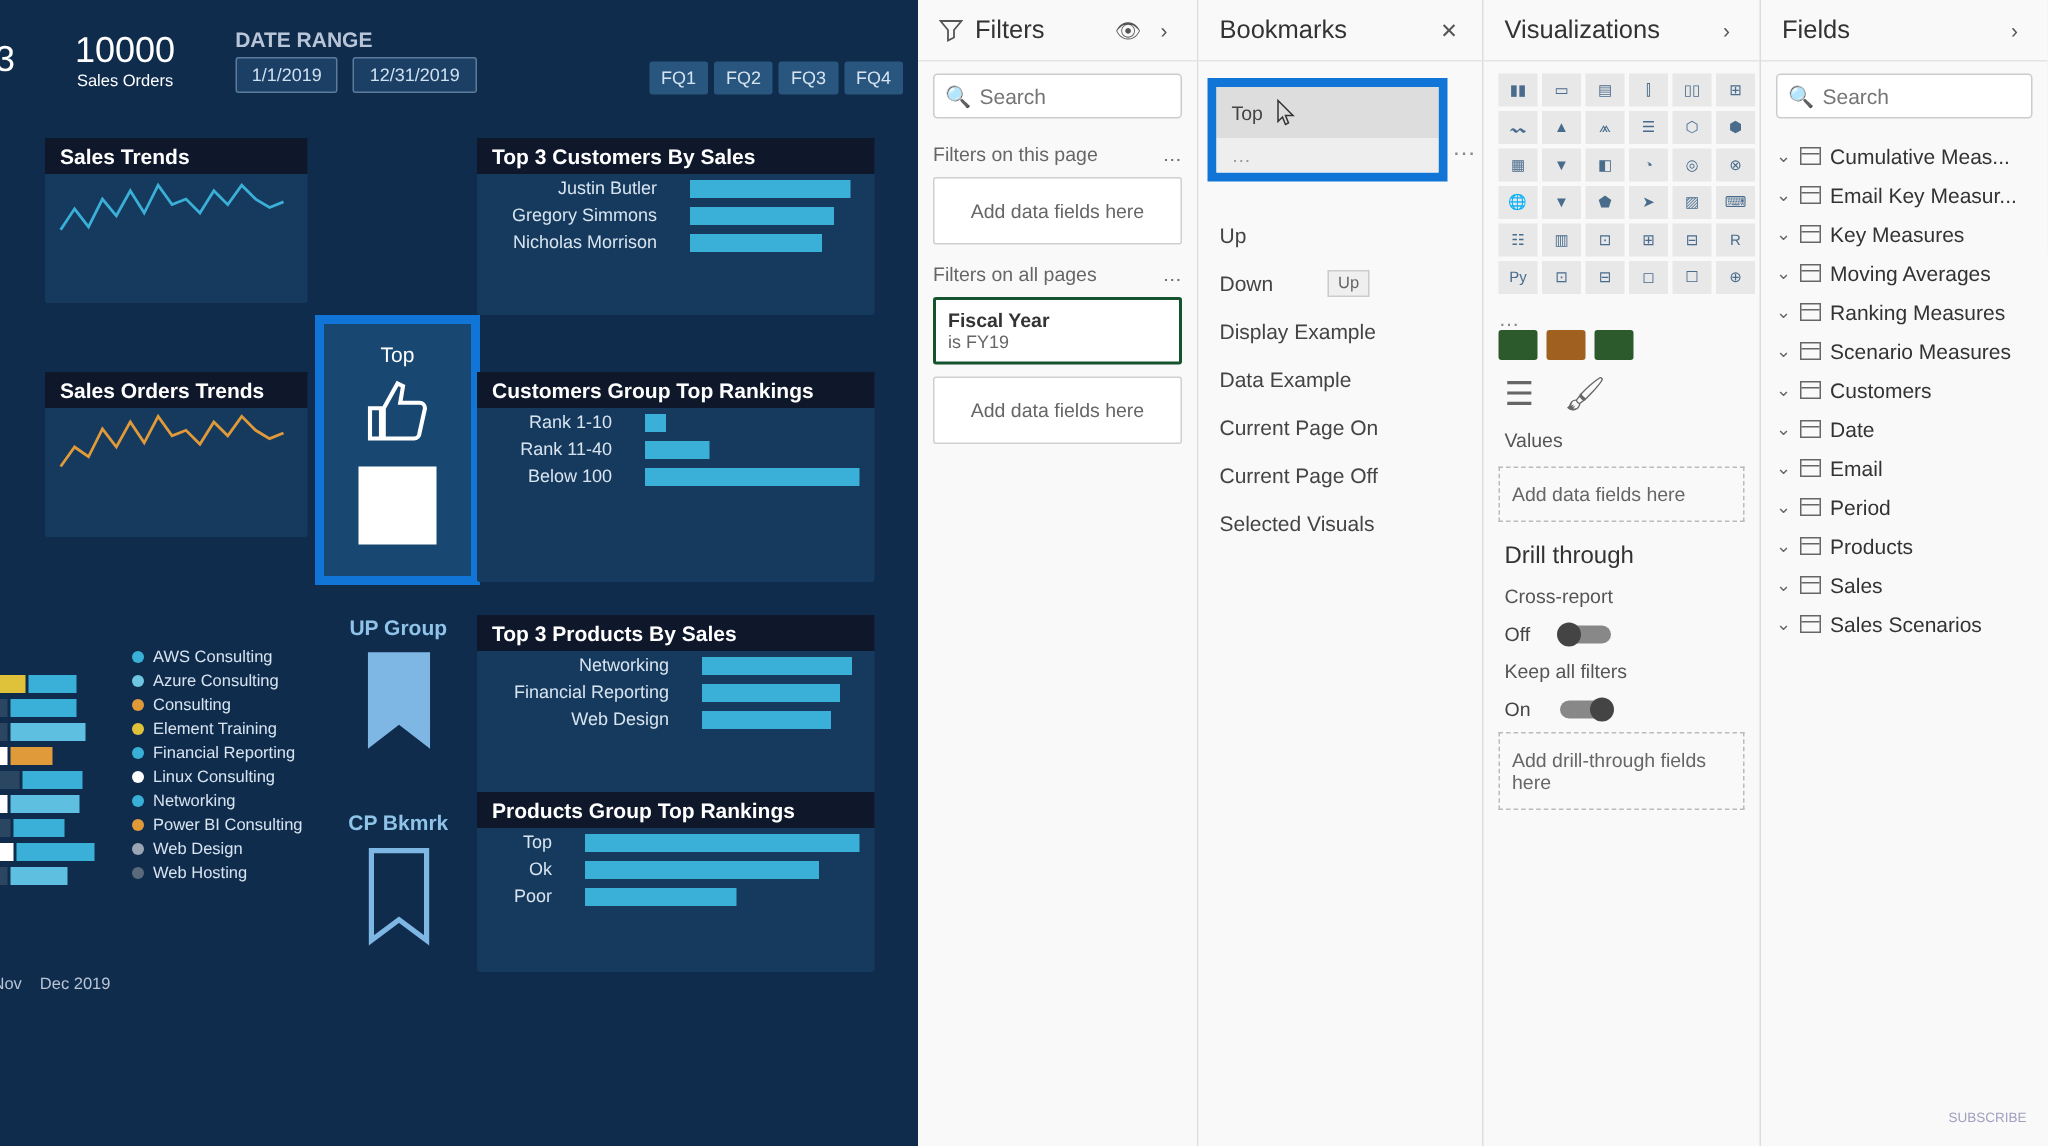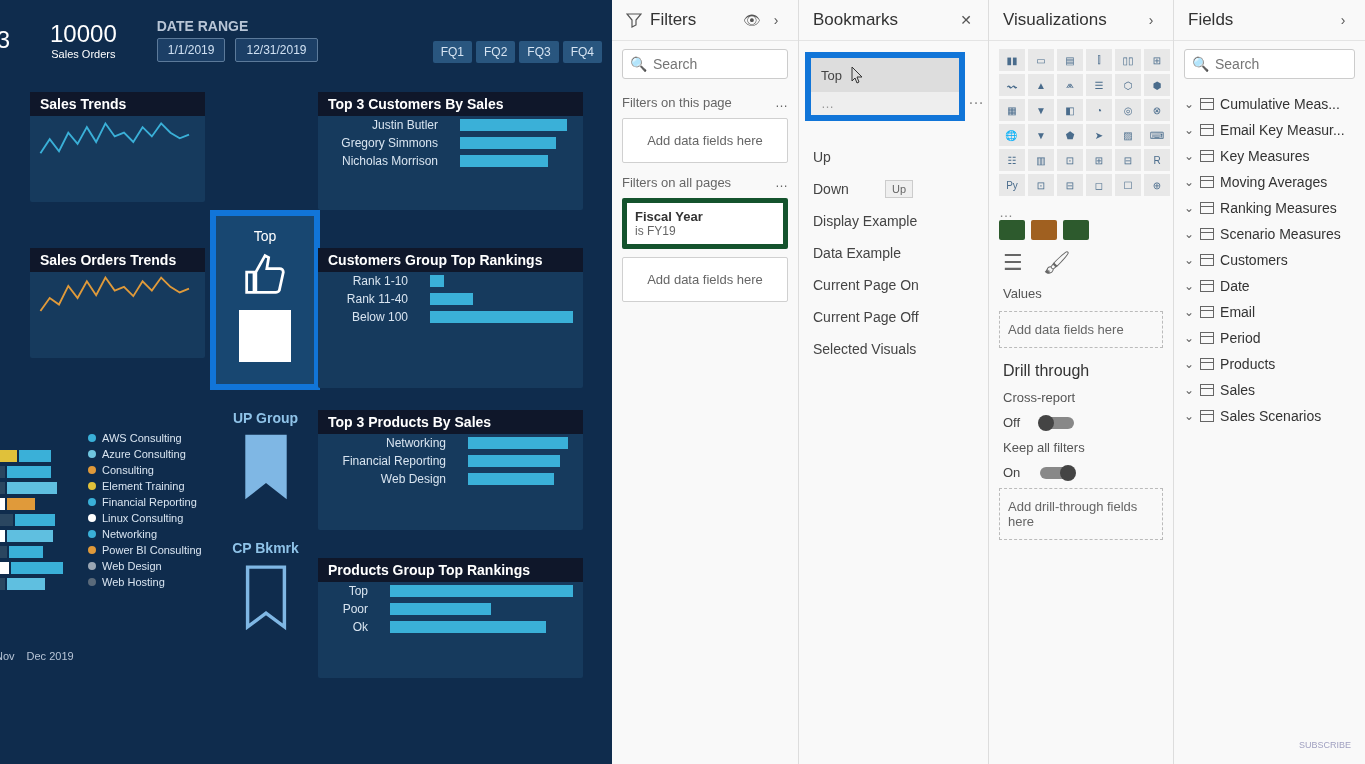--- a/index.html
+++ b/index.html
@@ -11,21 +11,21 @@
 .rp-kpi-lab{font-size:11px}
 .rp-daterange{margin-left:40px}
 .rp-dr-label{font-size:14px;font-weight:bold;color:#b8c5d6;margin-bottom:4px}
 .rp-dates{display:flex;gap:10px}
 .date-box{background:#1c3f66;border:1px solid #5c7a9a;color:#cfe0f2;font-size:12px;padding:4px 10px;border-radius:2px}
 .fq-group{display:flex;gap:4px;margin-left:auto;margin-top:24px}
 .fq{background:#29567f;color:#d6e4f2;font-size:12px;padding:4px 8px;border-radius:2px}
 .card{background:#163a5d;position:absolute;border-radius:2px}
 .card-title{background:#0f172a;color:#fff;font-size:14px;font-weight:bold;padding:4px 10px}
 .spark{width:100%;height:65px}
-.bar-row{display:flex;align-items:center;padding:2px 10px;gap:22px}
+.bar-row{display:flex;align-items:flex-end;padding:2px 10px;gap:22px}
 .bar-lab{font-size:12px;text-align:right;width:120px;color:#d8e4f0}
 .bar-track{flex:1;height:12px}
 .bar-fill{height:100%;background:#3ab0d8}
 .top-card{position:absolute;background:#184771;border:6px solid #1175d8;left:210px;top:210px;width:110px;height:180px;display:flex;flex-direction:column;align-items:center;padding-top:12px}
 .top-lab{font-size:14px;margin-bottom:8px}
 .thumb svg{width:44px;height:44px}
 .white-box{width:52px;height:52px;background:#fff;margin-top:10px}
 .bk-card{position:absolute;width:95px;height:115px;display:flex;flex-direction:column;align-items:center}
 .bk-lab{font-size:14px;font-weight:bold;color:#8fc3e8;margin-bottom:6px}
 .ribbon{width:46px;height:70px}
@@ -38,21 +38,21 @@
 .xlabels{position:absolute;left:-5px;top:650px;font-size:11px;color:#b8c5d6;display:flex;gap:12px}
 .pane{border-right:1px solid #ddd;background:#f9f9f9;display:flex;flex-direction:column}
 .pane-header{display:flex;align-items:center;padding:10px 14px;gap:8px;font-size:17px;color:#333;border-bottom:1px solid #e4e4e4}
 .pane-header .sp{flex:1}
 .icn{width:16px;height:16px;display:inline-flex;align-items:center;justify-content:center;color:#555;font-size:14px}
 .filters{width:187px}
 .search-box{margin:8px 10px;border:1px solid #ccc;background:#fff;border-radius:3px;display:flex;align-items:center;padding:6px 8px;gap:6px}
 .search-box input{border:none;outline:none;font-size:14px;width:100%;background:transparent}
 .sect-lab{font-size:13px;color:#666;padding:8px 10px 4px;display:flex;justify-content:space-between}
 .field-drop{margin:4px 10px;border:1px solid #d0d0d0;background:#fff;padding:14px 8px;font-size:13px;color:#666;text-align:center;border-radius:2px}
-.filter-card{margin:4px 10px;border:5px solid #14532d;background:#fff;padding:6px 8px;border-radius:2px}
+.filter-card{margin:4px 10px;border:2px solid #14532d;background:#fff;padding:6px 8px;border-radius:2px}
 .filter-card .fname{font-size:13px;font-weight:bold;color:#333}
 .filter-card .fval{font-size:12px;color:#666}
 .bookmarks{width:190px;position:relative}
 .bk-dropdown{position:absolute;left:6px;top:52px;width:160px;border:6px solid #1175d8;background:#fff;z-index:10}
 .bk-dd-item{padding:8px 10px;font-size:13px;color:#444;background:#ddd}
 .bk-list{padding:10px 14px}
 .bk-li{font-size:14px;color:#444;padding:8px 0;cursor:pointer}
 .viz{width:185px}
 .viz-grid{display:grid;grid-template-columns:repeat(6,26px);gap:3px 3px;padding:8px 10px}
 .vz{width:26px;height:22px;background:#e8e8e8;display:flex;align-items:center;justify-content:center;font-size:10px;color:#4a6c8c}
@@ -205,39 +205,39 @@
       </div>
   </div>
 
   <div class="bk-card" style="left:218px;top:540px">
     <div class="bk-lab">CP Bkmrk</div>
     <svg class="ribbon" viewBox="0 0 40 60">
         <path fill="none" stroke="#7fb7e4" stroke-width="3" d="M4 4h32v52l-16-12L4 56z"></path>
       </svg>
   </div>
 
-  <div class="card" style="left:318px;top:558px;width:265px;height:120px">
+  <div class="card" style="left:318px;top:528px;width:265px;height:120px">
     <div class="card-title">Products Group Top Rankings</div>
     <div id="prodrank">
         <div class="bar-row">
           <div class="bar-lab" style="width:40px">Top</div>
           <div class="bar-track">
             <div class="bar-fill" style="width:100%"></div>
           </div>
         </div>
         <div class="bar-row">
+          <div class="bar-lab" style="width:40px">Ok</div>
+          <div class="bar-track">
+            <div class="bar-fill" style="width:85%"></div>
+          </div>
+        </div>
+        <div class="bar-row">
           <div class="bar-lab" style="width:40px">Poor</div>
           <div class="bar-track">
             <div class="bar-fill" style="width:55%"></div>
-          </div>
-        </div>
-        <div class="bar-row">
-          <div class="bar-lab" style="width:40px">Ok</div>
-          <div class="bar-track">
-            <div class="bar-fill" style="width:85%"></div>
           </div>
         </div>
       </div>
   </div>
 
   <div class="mini-bars">
     <div class="mb">
         <span style="width:22px;background:#e0c13a"></span>
         <span style="width:32px;background:#3ab0d8"></span>
       </div>

